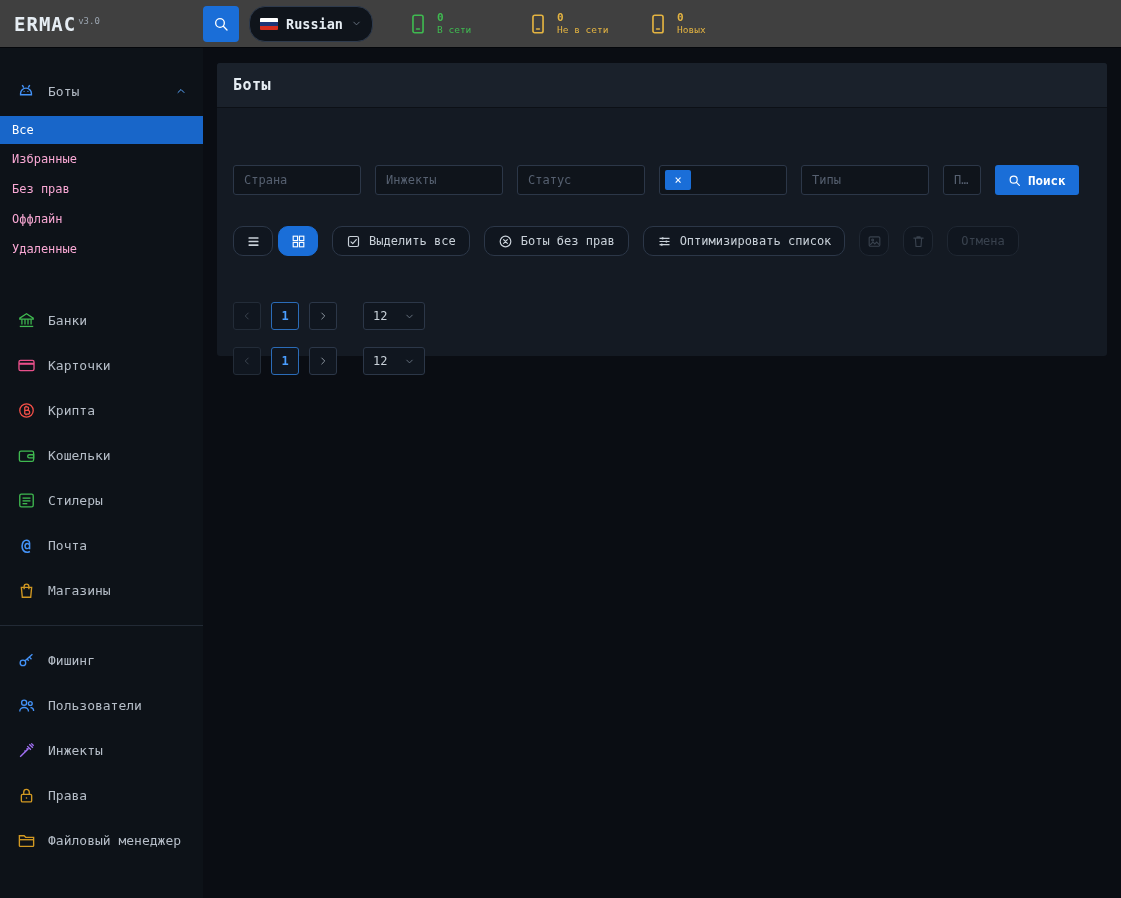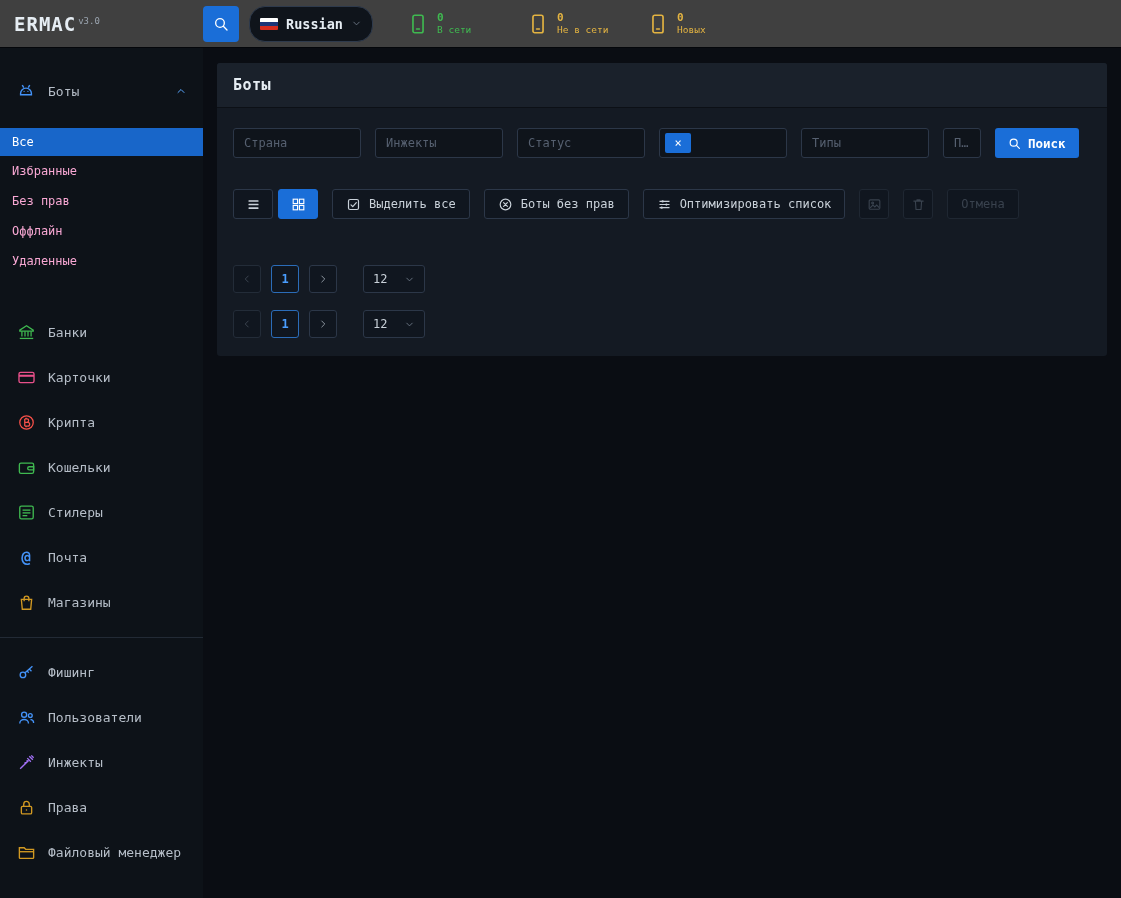--- a/index.html
+++ b/index.html
@@ -45,21 +45,21 @@
   .sidebar {
     position:absolute; top:48px; left:0; width:203px; bottom:0;
     background:#0d1218; padding-top:22px; overflow:hidden;
   }
   .side-item {
     height:42px; display:flex; align-items:center; padding:0 16px; gap:12px;
     font-size:13px; color:#b6bec8; cursor:pointer;
   }
   .side-item .icon { width:20px; height:20px; display:flex; align-items:center; justify-content:center; }
   .side-item.group-row .chev-up { margin-left:auto; color:#58a6ff; }
-  .submenu { margin:16px 0 34px 0; }
+  .submenu { margin:4px 0 34px 0; }
   .sub-item {
     height:30px; display:flex; align-items:center; padding-left:12px;
     font-size:12px; color:#f9a8d4; cursor:pointer;
   }
   .sub-item.active { background:#1866c9; color:#ffffff; height:28px; }
   .side-divider { height:1px; background:#222a35; margin:12px 0; }
 
   .c-blue   { color:#4493f8; }
   .c-green  { color:#3fb950; }
   .c-pink   { color:#e8508a; }
@@ -73,21 +73,21 @@
   .card {
     margin:15px 14px 0 14px; background:#141a23; border-radius:3px; height:293px;
   }
   .card-header {
     height:45px; display:flex; align-items:center; padding:0 16px;
     background:#1a212b; border-radius:3px 3px 0 0; border-bottom:1px solid #0c1016;
   }
   .card-title { font-size:15px; color:#e6edf3; font-weight:bold; letter-spacing:0.5px; }
   .card-body { padding:20px 16px 18px 16px; }
 
-  .filters { display:flex; align-items:flex-start; gap:14px; }
+  .filters { display:flex; align-items:flex-start; gap:14px;margin-top:37px; }
   .f-input {
     width:128px; height:30px; background:#0f141b; border:1px solid #2c3748;
     border-radius:3px; color:#c9d1d9; font-family:"DejaVu Sans Mono",monospace;
     font-size:12px; padding:0 10px; outline:none;
   }
   .f-input::placeholder { color:#566070; }
   .f-input.small { width:38px; }
   .tagbox {
     width:128px; height:30px; background:#0f141b; border:1px solid #2c3748;
     border-radius:3px; display:flex; align-items:center; padding:0 5px; cursor:text;
@@ -99,21 +99,21 @@
   .search-submit {
     height:30px; padding:0 13px; background:#1a6ed8; border:none; border-radius:3px;
     color:#fff; font-family:"DejaVu Sans Mono",monospace; font-size:12.5px; font-weight:bold;
     display:flex; align-items:center; gap:7px; cursor:pointer;
   }
 
   .toolbar { margin-top:31px; display:flex; align-items:center; gap:14px; }
   .view-group { display:flex; gap:5px; }
   .tbtn {
     height:30px; padding:0 13px; background:#10161f; border:1px solid #2c3748;
-    border-radius:3px; color:#c9d1d9; font-family:"DejaVu Sans Mono",monospace;
+    border-radius:10px; color:#c9d1d9; font-family:"DejaVu Sans Mono",monospace;
     font-size:12px; display:flex; align-items:center; gap:8px; cursor:pointer;
   }
   .tbtn.icon-only { width:40px; padding:0; justify-content:center; }
   .tbtn.sm { width:30px; padding:0; justify-content:center; }
   .tbtn.active { background:#1a6ed8; border-color:#1a6ed8; color:#fff; }
   .tbtn.disabled { border-color:#1f2732; color:#39424e; cursor:default; }
 
   .pager { display:flex; align-items:center; gap:10px; }
   .pager.first { margin-top:46px; }
   .pager.second { margin-top:17px; }

